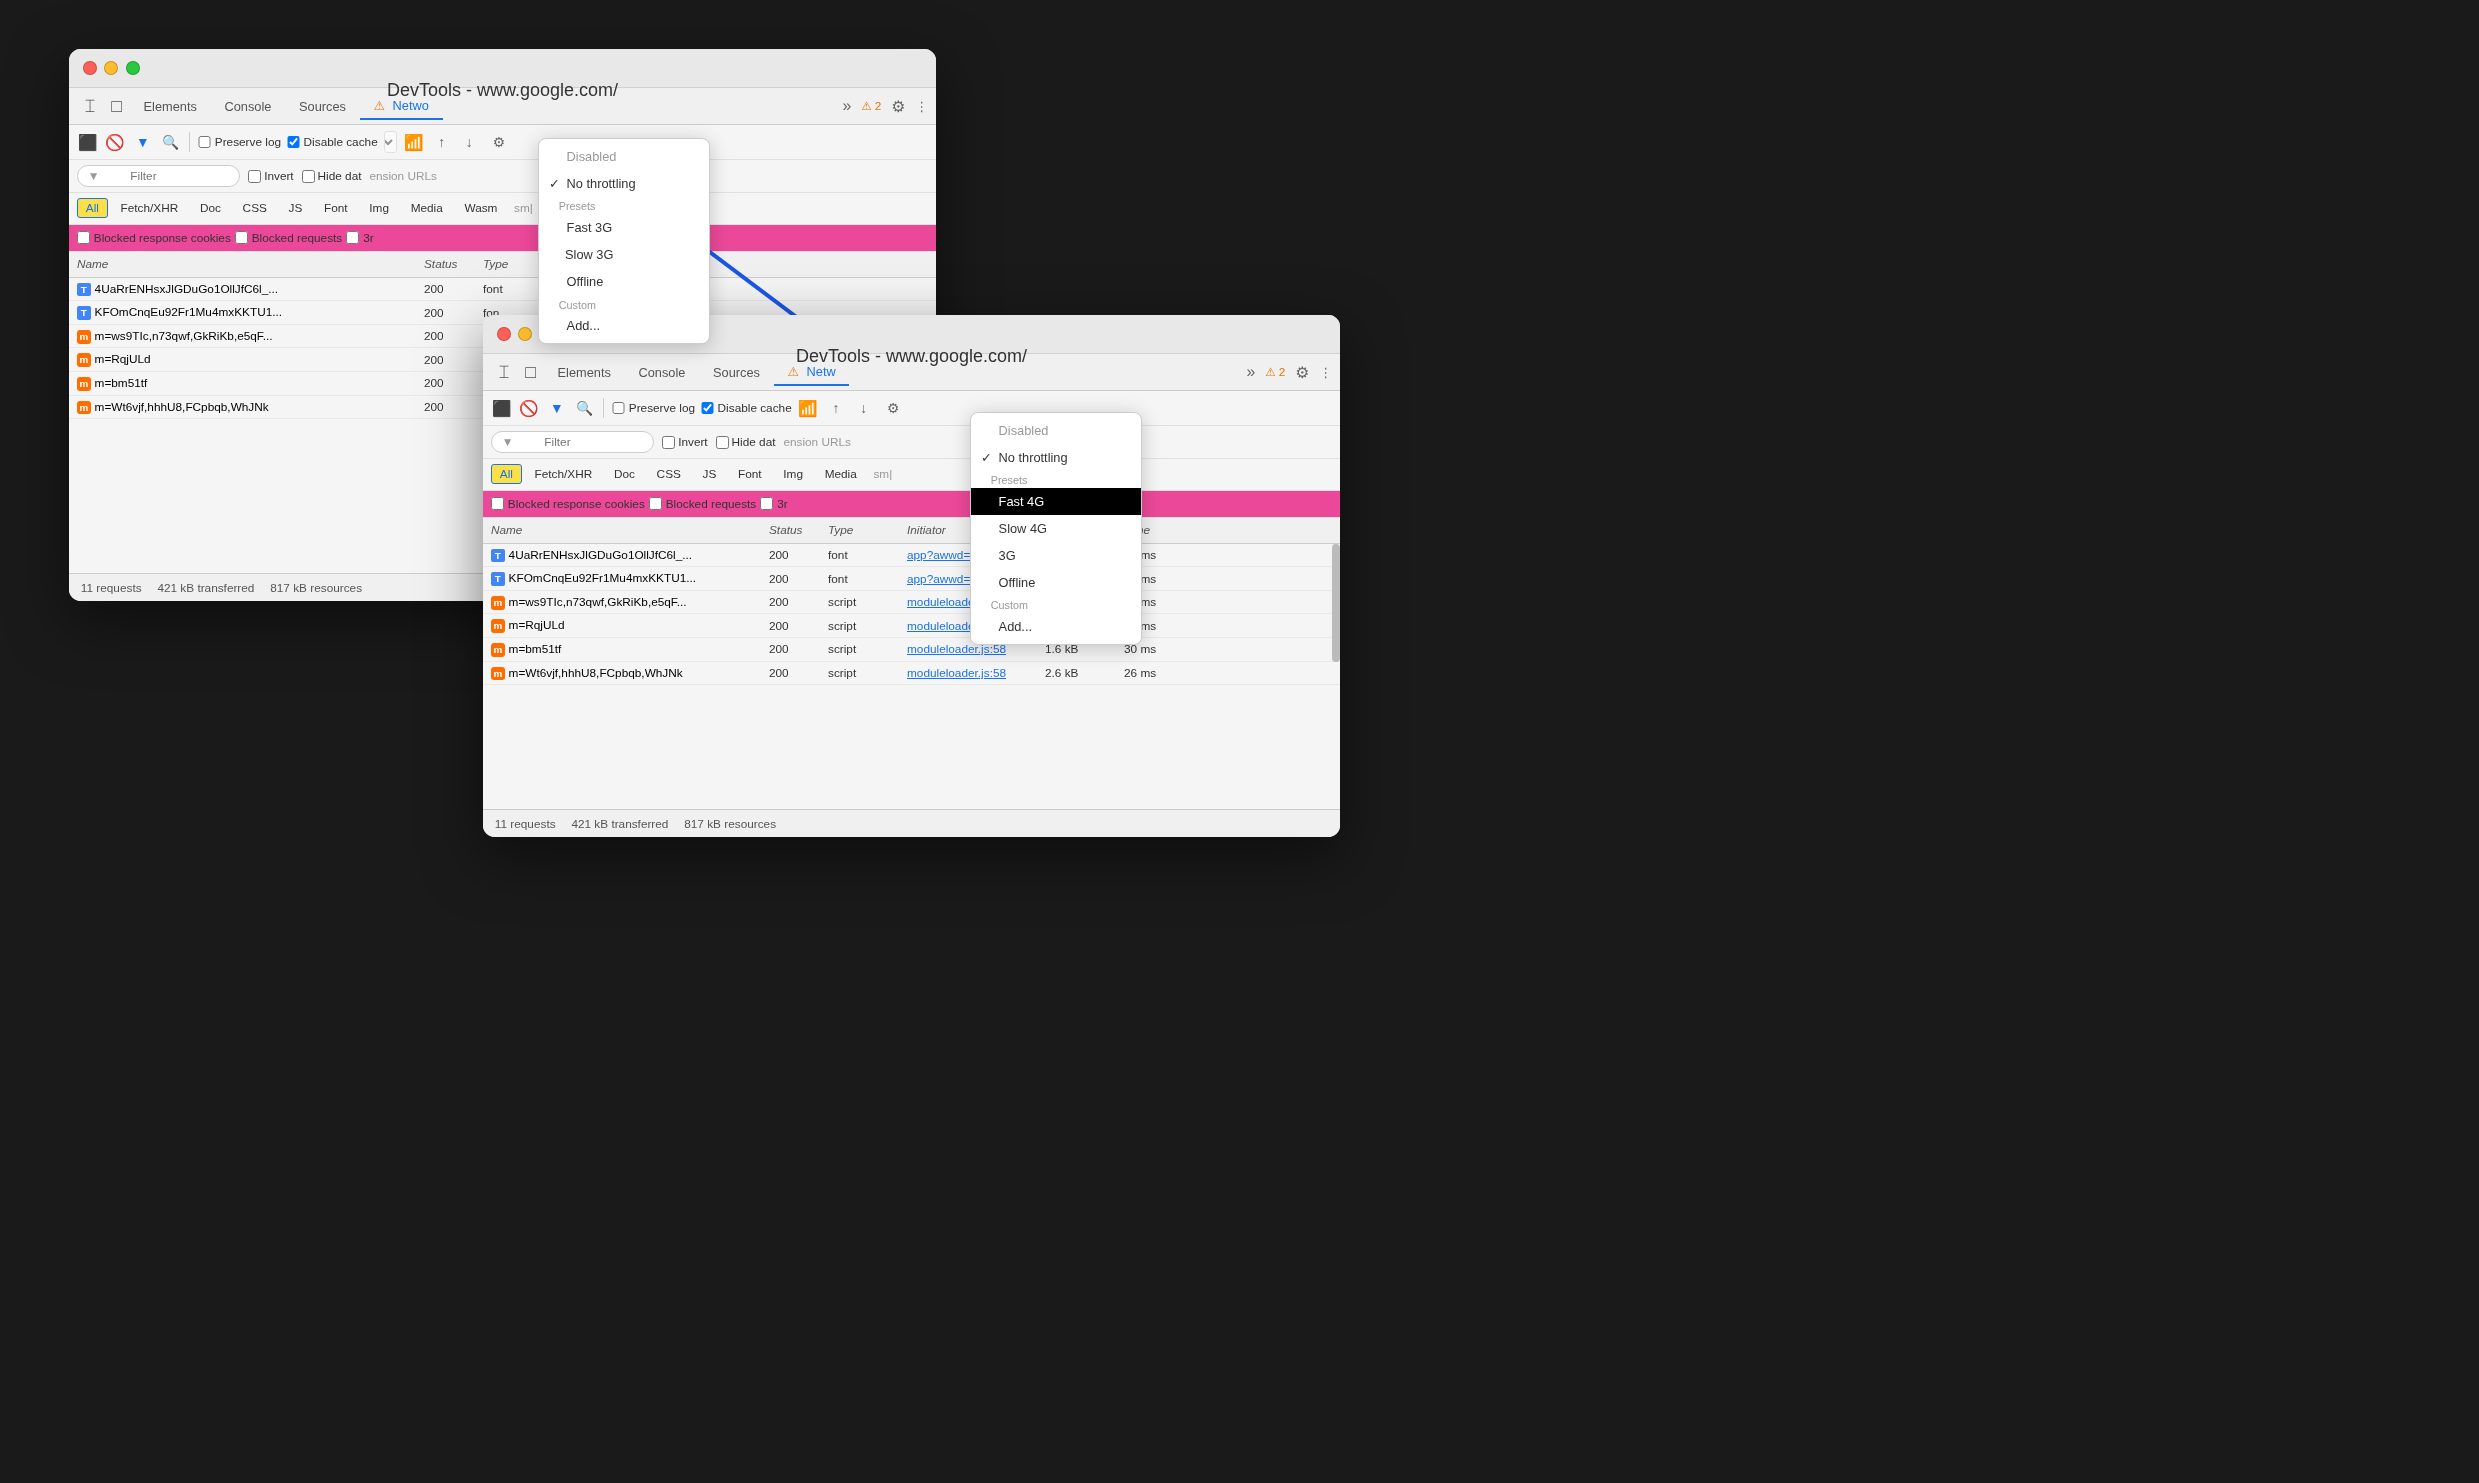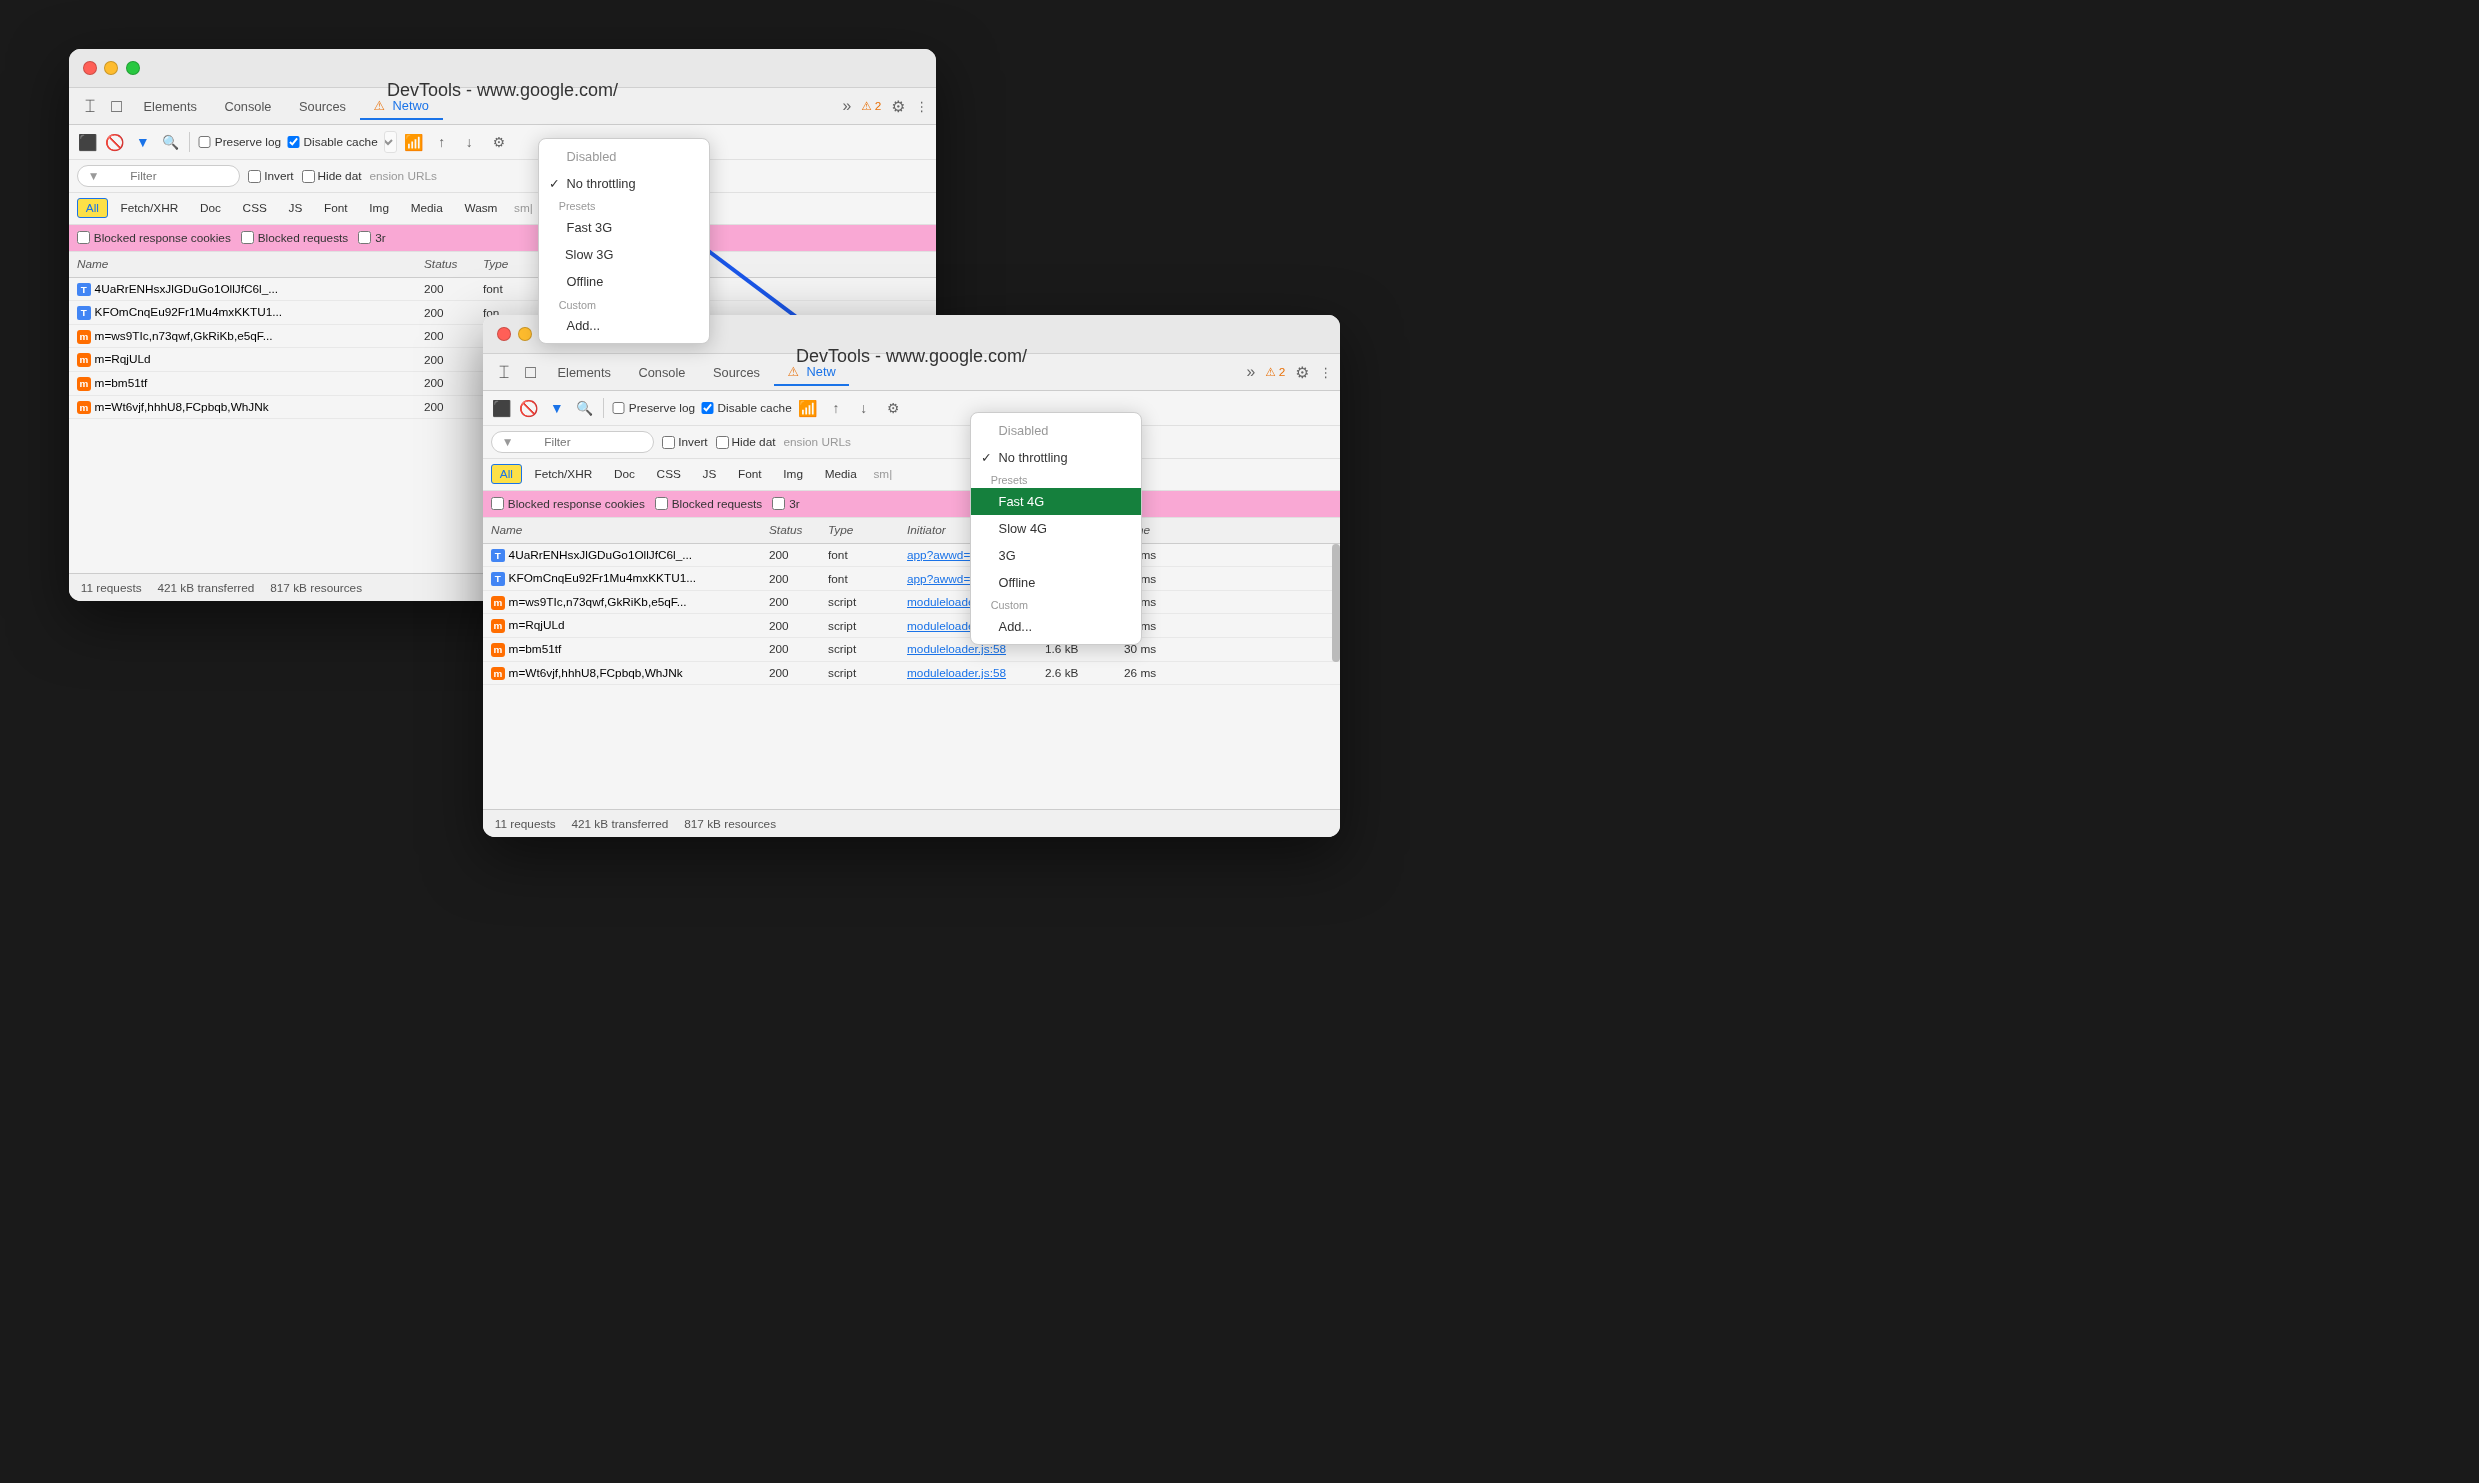--- a/index.html
+++ b/index.html
@@ -205,25 +205,25 @@
     .type-btn.active {
       background: #fde047;
       border-color: #1a73e8;
       color: #1a73e8;
     }
 
     
     .blocked-row {
       display: flex;
       align-items: center;
-      background: #f9a8d4;
+      background: #ec4899;
       border-bottom: 1px solid #e0e0e0;
       height: 27.6px;
       padding: 0 7.9px;
-      gap: 10px;
+      gap: 4px;
       font-size: 11.8px;
       color: #333;
     }
 
     
     .network-table {
       width: 100%;
     }
 
     .table-header {
@@ -310,21 +310,21 @@
 
     .menu-item.checked::before {
       content: '✓';
       position: absolute;
       left: 9.9px;
       font-size: 12.8px;
       color: #333;
     }
 
     .menu-item.highlighted {
-      background: #15803d;
+      background: #000000;
       color: white;
     }
 
     .menu-item.highlighted::before { color: white; }
 
     .menu-item.disabled {
       color: #999;
       cursor: default;
       pointer-events: none;
     }

